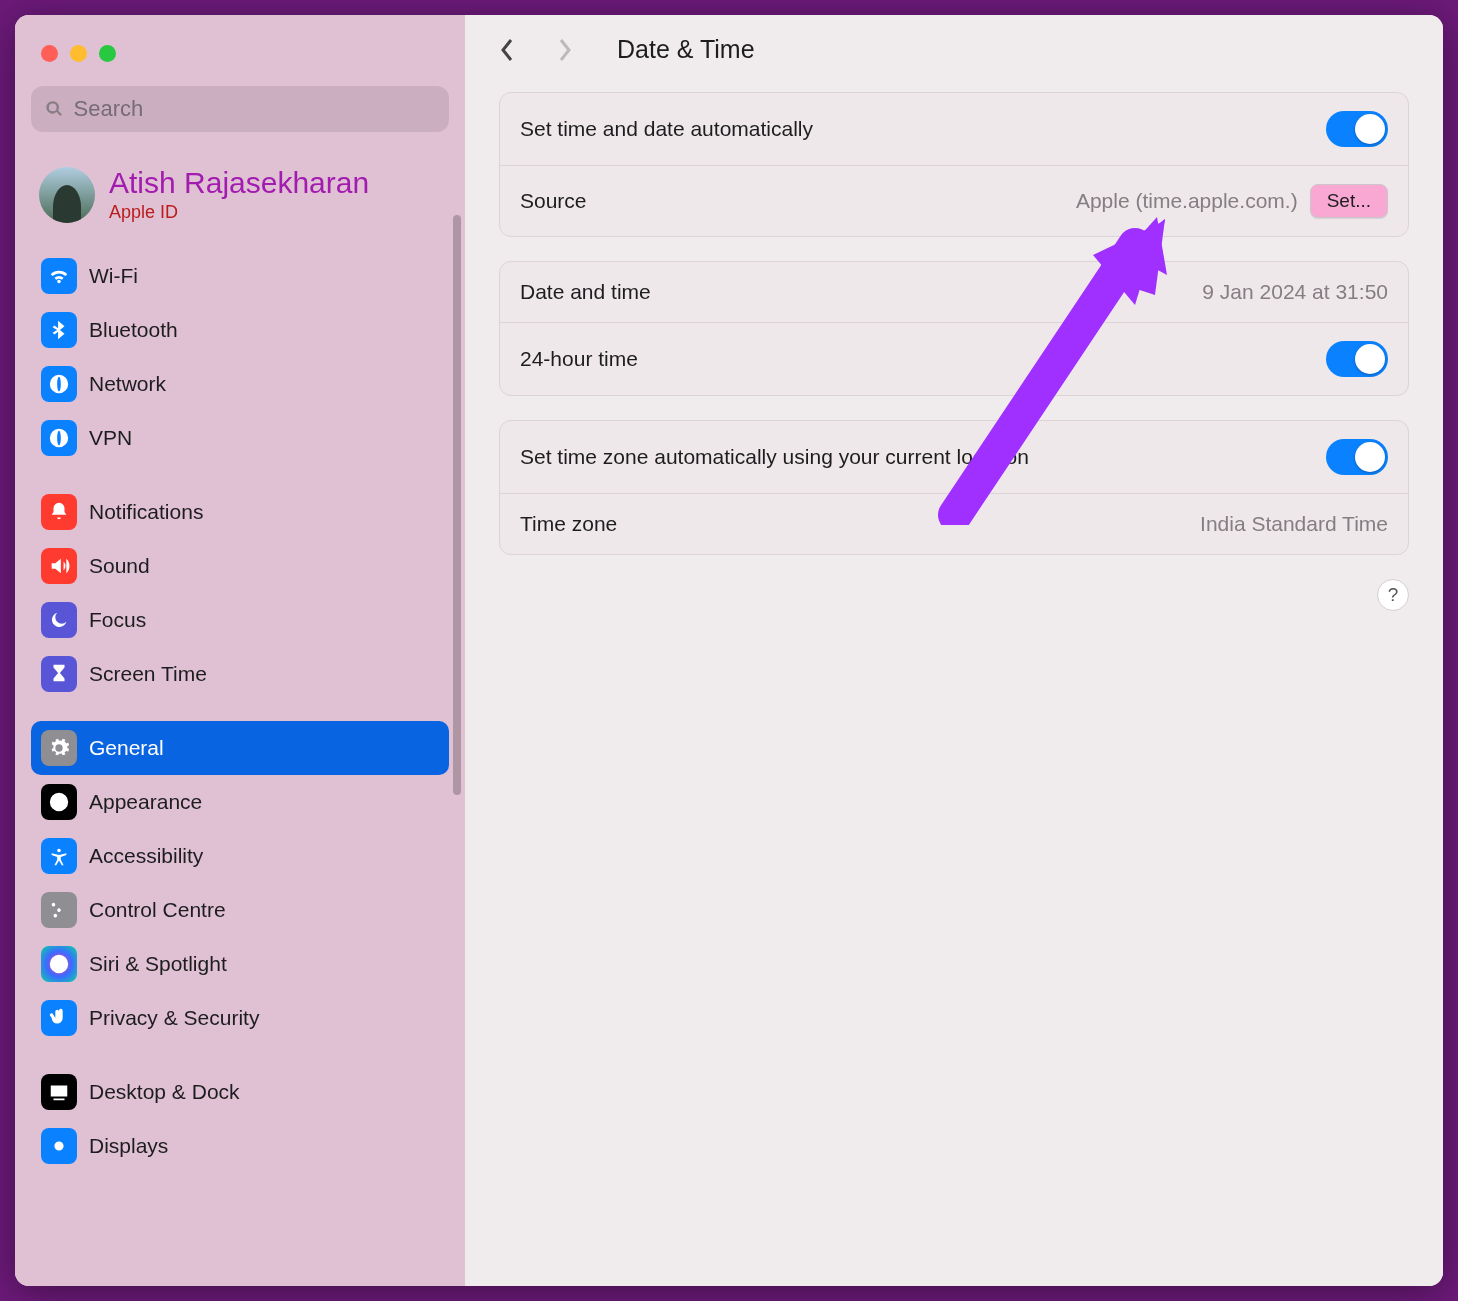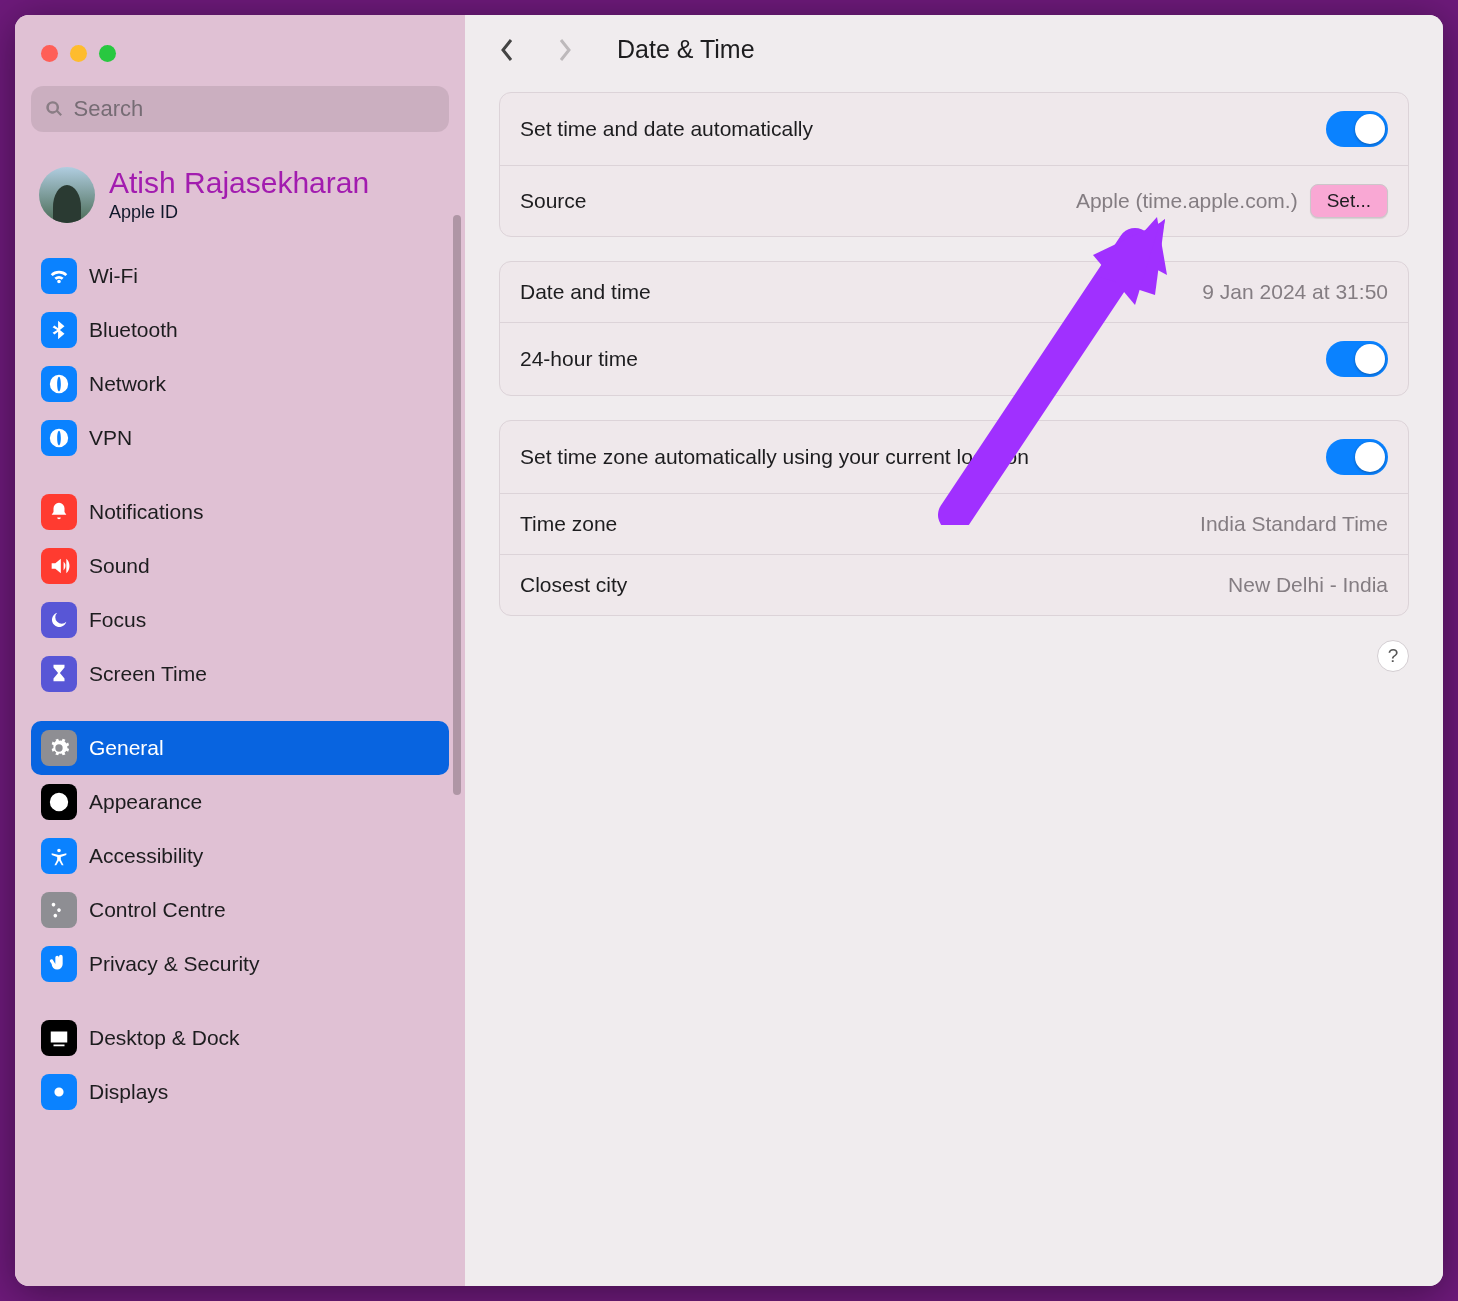--- a/index.html
+++ b/index.html
@@ -45,21 +45,21 @@
   border:none;background:transparent;outline:none;
   font-size:22px;color:#333;width:100%;
 }
 .search-wrap input::placeholder{color:#766c74;}
 .profile{display:flex;align-items:center;gap:14px;padding:8px 8px 26px 8px;}
 .avatar{width:56px;height:56px;border-radius:50%;
   background:linear-gradient(180deg,#b0cde0 0%,#4a6b55 100%);
   position:relative;overflow:hidden;}
 .avatar::after{content:"";position:absolute;left:14px;top:18px;width:28px;height:44px;border-radius:50% 50% 0 0;background:#2a3a32;}
 .profile-text .name{font-size:30px;color:#a21caf;font-weight:400;}
-.profile-text .sub{font-size:18px;color:#0f172a;margin-top:2px;}
+.profile-text .sub{font-size:18px;color:#b91c1c;margin-top:2px;}
 .nav-group{margin-bottom:20px;}
 .nav-item{
   display:flex;align-items:center;gap:12px;
   padding:9px 10px;border-radius:10px;cursor:pointer;
   font-size:21px;color:#1d1d1f;
 }
 .nav-item.sel{background:#0864e0;color:#fff;}
 .nav-icon{width:36px;height:36px;border-radius:8px;display:flex;align-items:center;justify-content:center;flex:0 0 36px;}
 .nav-icon svg{width:22px;height:22px;fill:#fff;}
 .main{
@@ -230,20 +230,28 @@
           </div>
           <div class="nav-item">
             <div class="nav-icon" style="background: rgb(142, 142, 147);">
               <svg viewBox="0 0 24 24">
                 <path d="M6 6h12M6 12h12M6 18h12M8 6a2 2 0 100 .1M14 12a2 2 0 100 .1M10 18a2 2 0 100 .1" fill="#fff" stroke="#fff" stroke-width="0"></path>
               </svg>
             </div>
             <span>Control Centre</span>
           </div>
           <div class="nav-item">
+            <div class="nav-icon" style="background: radial-gradient(circle, rgb(255, 46, 166), rgb(58, 108, 255), rgb(10, 212, 164));">
+              <svg viewBox="0 0 24 24">
+                <path d="M12 2a10 10 0 100 20 10 10 0 000-20z" fill="#fff" stroke="#fff" stroke-width="0"></path>
+              </svg>
+            </div>
+            <span>Siri &amp; Spotlight</span>
+          </div>
+          <div class="nav-item">
             <div class="nav-icon" style="background: rgb(10, 130, 255);">
               <svg viewBox="0 0 24 24">
                 <path d="M8 12V5a2 2 0 114 0v6V4a2 2 0 114 0v8a6 6 0 01-12 0l-2-3a2 2 0 013-2z" fill="#fff" stroke="#fff" stroke-width="0"></path>
               </svg>
             </div>
             <span>Privacy &amp; Security</span>
           </div>
         </div>
         <div class="nav-group">
           <div class="nav-item">
@@ -307,24 +315,20 @@
             </div>
           </div>
           <div class="panel">
             <div class="row">
               <div class="label">Set time zone automatically using your current location</div>
               <div class="toggle"></div>
             </div>
             <div class="row">
               <div class="label">Time zone</div>
               <div class="value">India Standard Time</div>
-            </div>
-            <div class="row">
-              <div class="label">Closest city</div>
-              <div class="value">New Delhi - India</div>
             </div>
           </div>
         </div>
       <div class="help">?</div>
     </div>
   </main>
 
   <div class="arrow-annot">
     <svg viewBox="0 0 280 320">
       <path d="M50,310 L230,40" stroke="#a030ff" stroke-width="34" stroke-linecap="round"></path>

